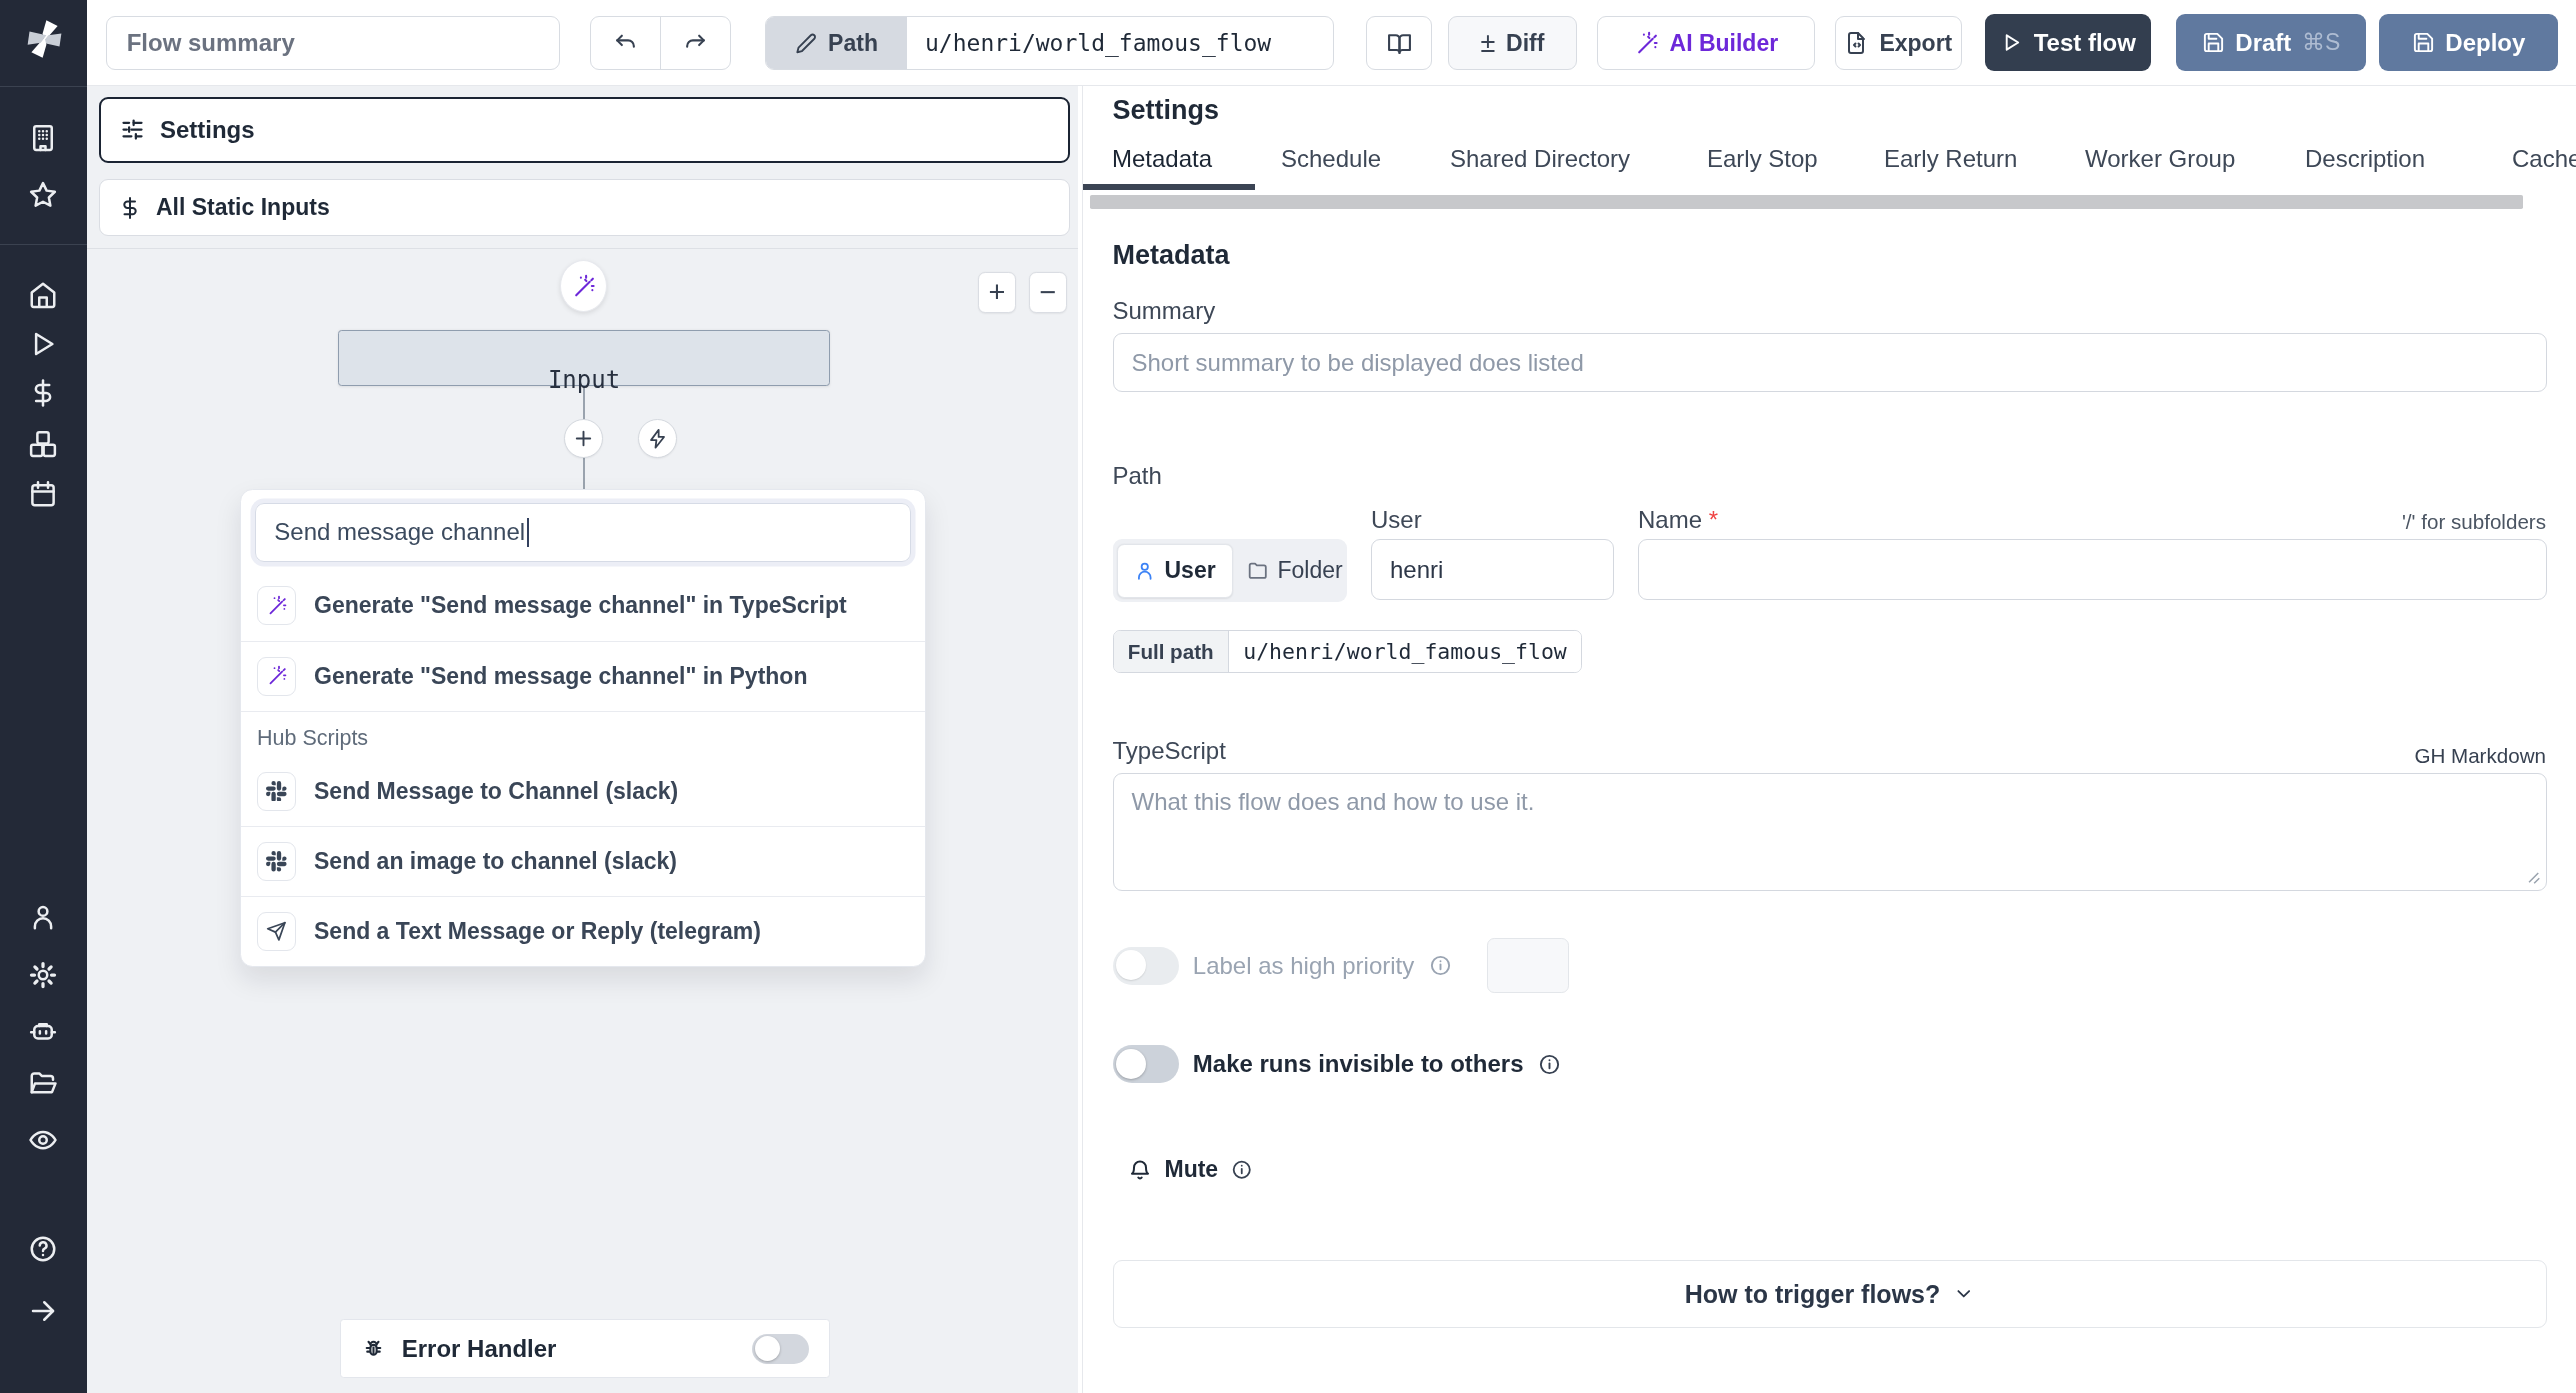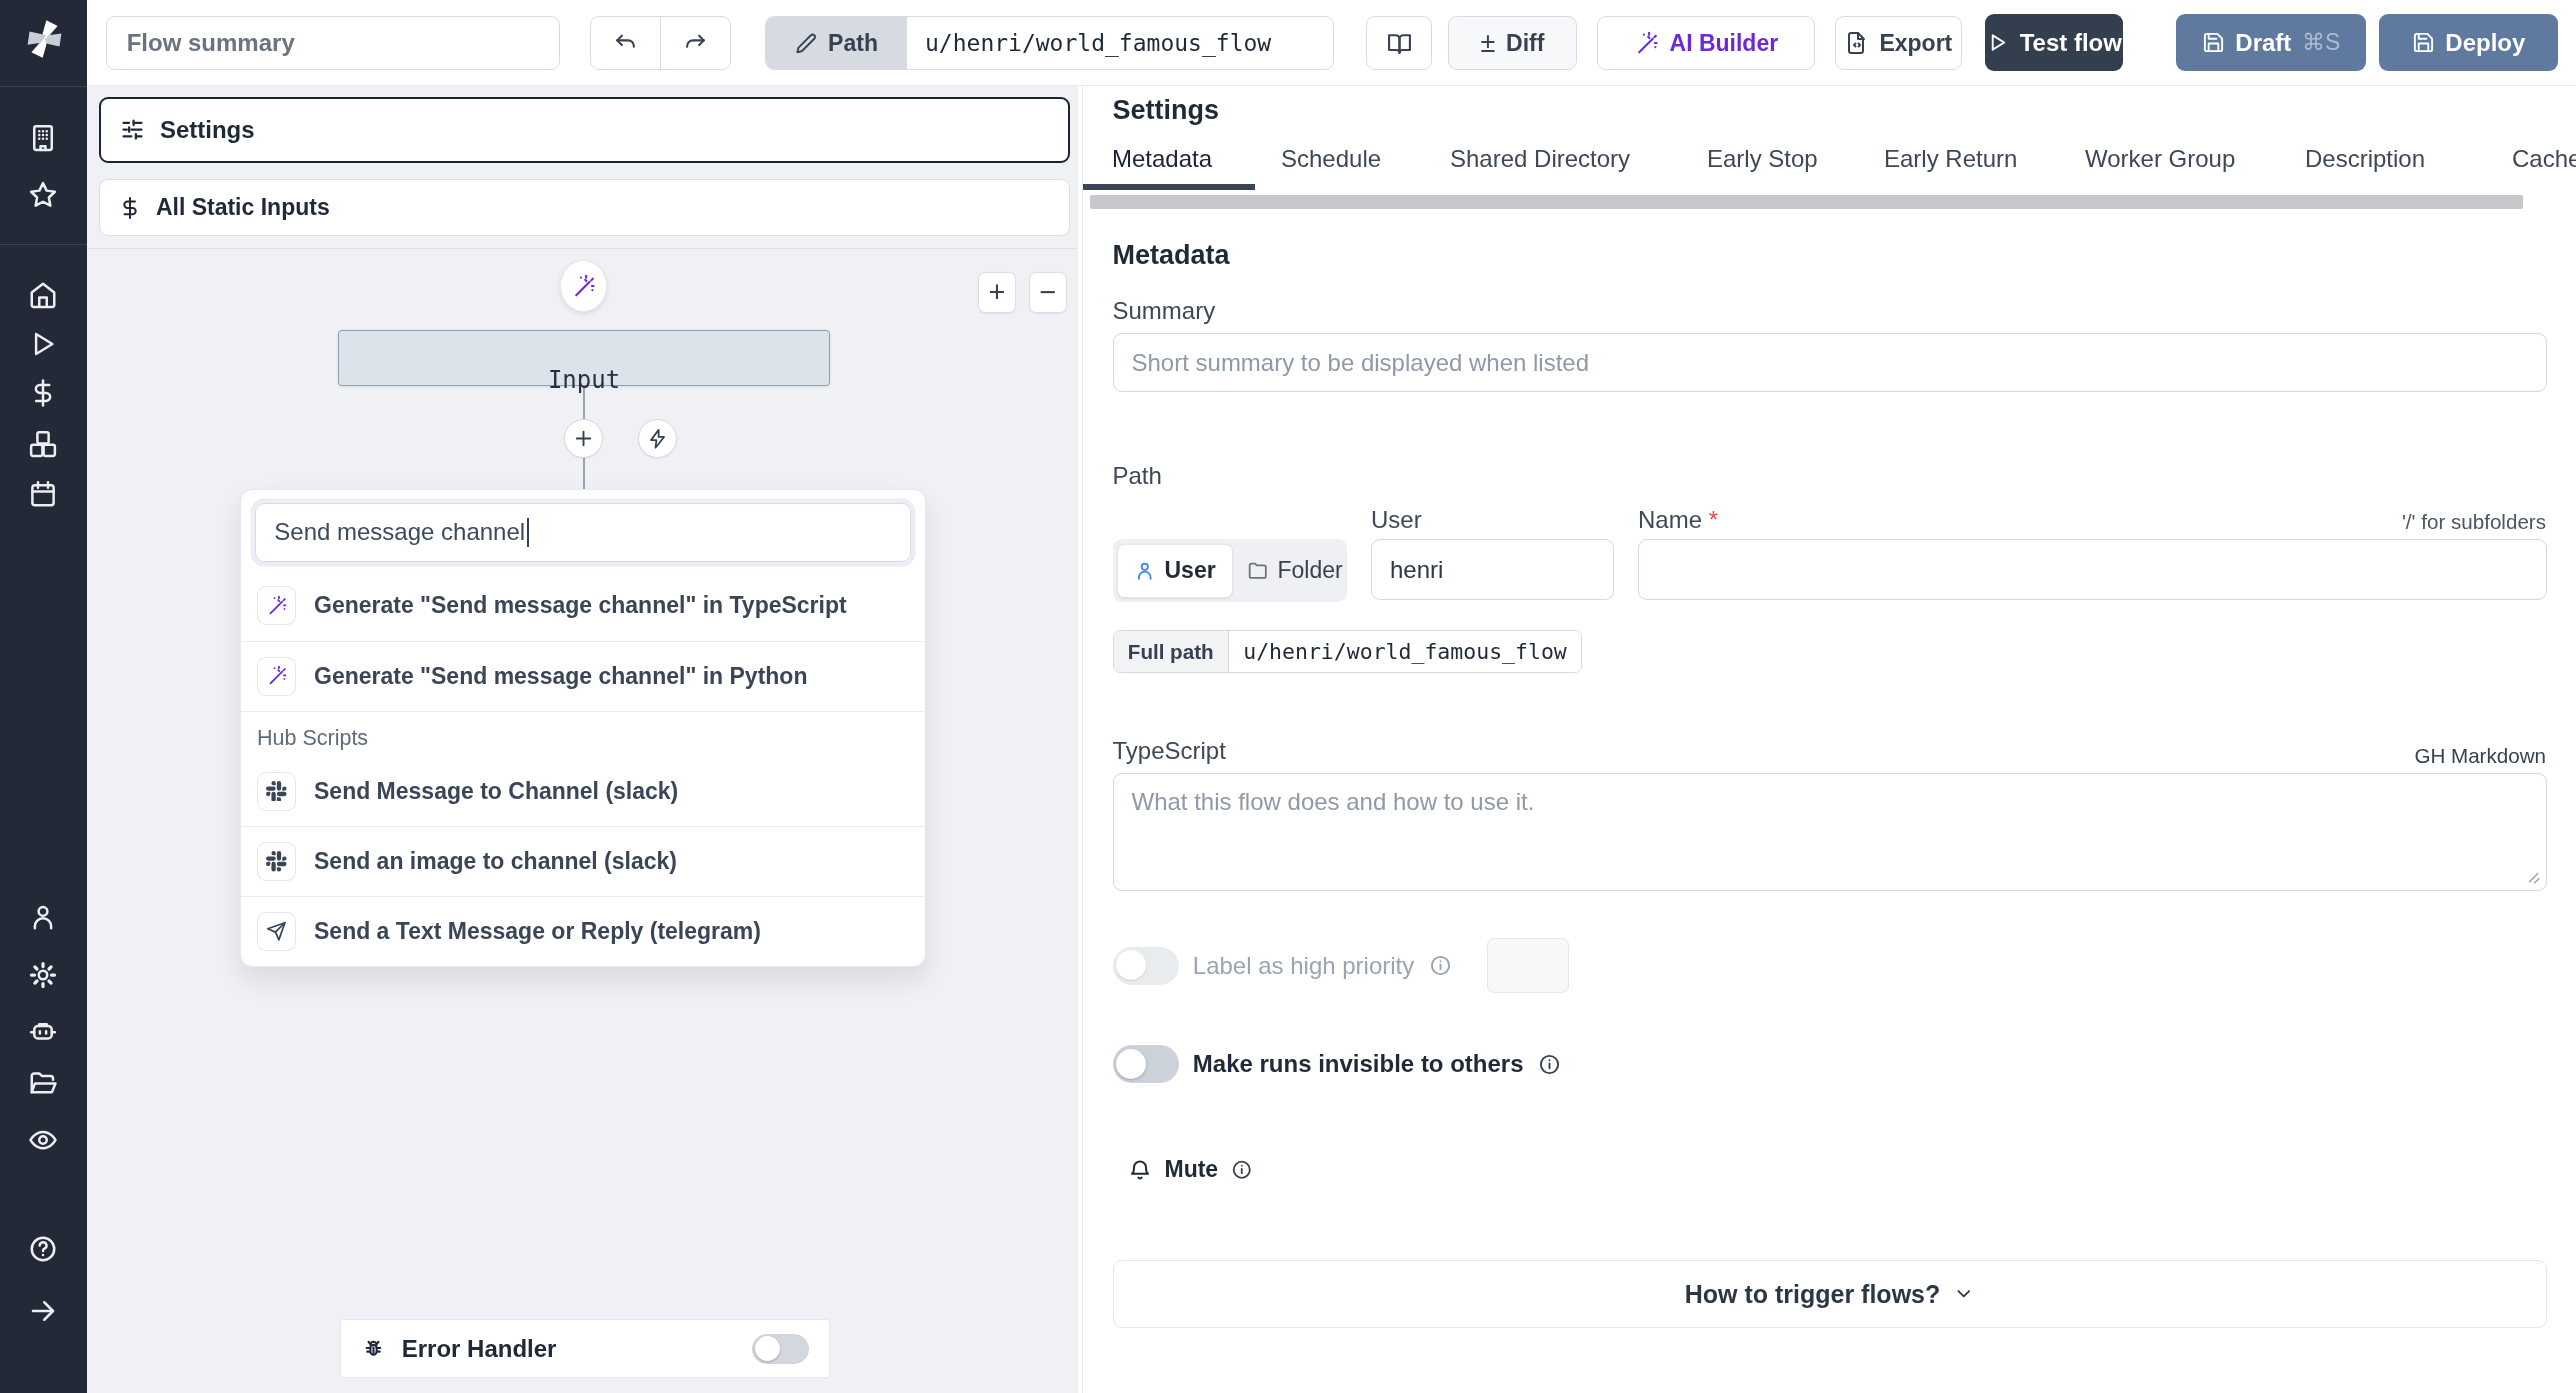--- a/index.html
+++ b/index.html
@@ -217,21 +217,21 @@
 
     <div class="tb-btn" style="left:1748px;width:127px;">
       <svg class="ic" viewBox="0 0 24 24" width="24" height="24">
           <path d="M6 2h7l5 5v13a2 2 0 0 1-2 2H6a2 2 0 0 1-2-2V4a2 2 0 0 1 2-2z"></path>
           <path d="M13 2v6h6"></path>
           <path d="M10.5 12.5 9 14l1.5 1.5M13.5 12.5 15 14l-1.5 1.5"></path>
         </svg>
       <span>Export</span>
     </div>
 
-    <div class="tb-solid" style="left:1898px;width:138px;background:#333e4f;">
+    <div class="tb-solid" style="left:1898px;width:166px;background:#333e4f;">
       <svg class="ic" viewBox="0 0 24 24" width="23" height="23">
           <path d="M7 4.5l12 7.5-12 7.5z"></path>
         </svg>
       <span>Test flow</span>
     </div>
 
     <div class="tb-solid" style="left:2089px;width:190px;background:#60799f;">
       <svg class="ic" viewBox="0 0 24 24" width="23" height="23">
           <path d="M19 21H5a2 2 0 0 1-2-2V5a2 2 0 0 1 2-2h11l5 5v11a2 2 0 0 1-2 2z"></path>
           <path d="M17 21v-8H7v8"></path>
@@ -390,21 +390,21 @@
       <span class="tab" style="left:1222px;">Description</span>
       <span class="tab" style="left:1429px;">Cache</span>
     </div>
     <div class="abs" style="left:0;top:98px;width:172px;height:6.3px;background:#3b4454;"></div>
     <div class="abs" style="left:7.2px;top:109px;width:1433px;height:14.3px;background:#c7c8cb;border-radius:1.8px;"></div>
 
     <div class="abs" style="left:29.5px;top:154px;font-size:27px;font-weight:700;color:#1f2937;">Metadata</div>
 
     <div class="label27" style="left:29.5px;top:211px;">Summary</div>
     <div class="field" style="left:29.5px;top:247px;width:1434px;height:59px;">
-      <span class="placeholder">Short summary to be displayed when listed</span>
+      <span class="placeholder">Short summary to be displayed does listed</span>
     </div>
 
     <div class="label27" style="left:29.5px;top:376px;">Path</div>
     <div class="label27" style="left:288px;top:420px;">User</div>
     <div class="label27" style="left:555px;top:420px;">
       <span>Name</span>
       <span style="color:#ef4444;">*</span>
     </div>
     <div class="abs" style="right:30px;top:424px;font-size:20.6px;color:#4b5563;">'/' for subfolders</div>
 

